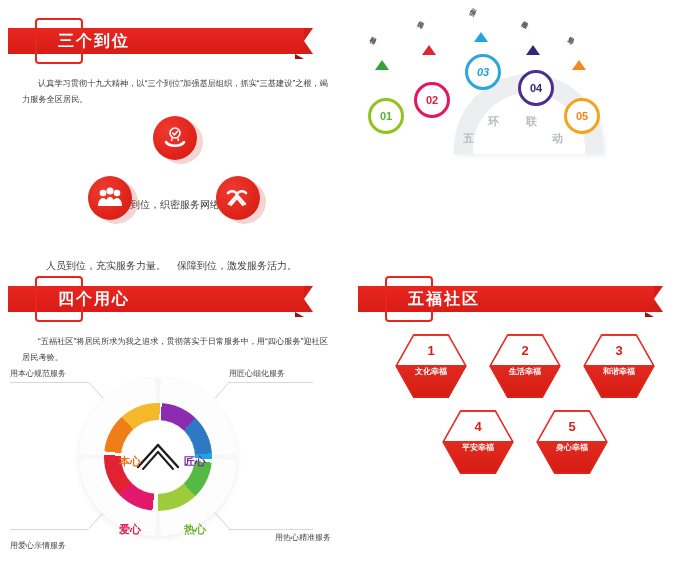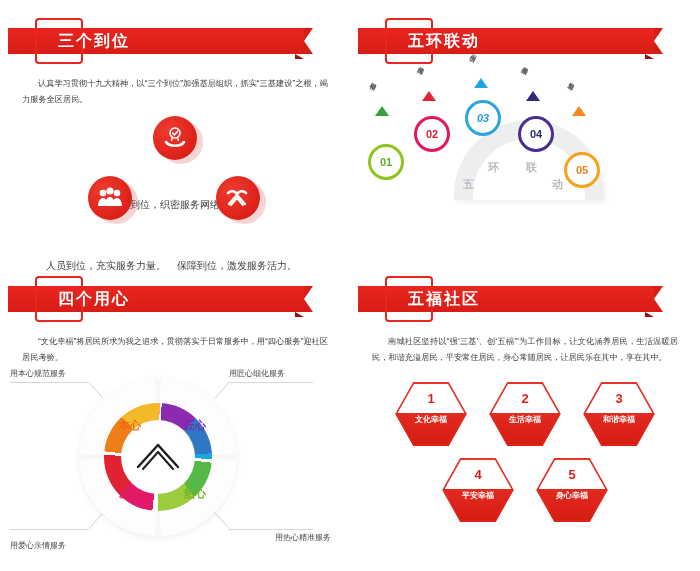--- a/index.html
+++ b/index.html
@@ -98,24 +98,24 @@
   .at-4 { left: 202px; top: 113px; }   
 
   .ring {
     position: absolute; width: 36px; height: 36px;
     border-radius: 50%; border: 3px solid #ccc;
     background: #fff;
     display: flex; align-items: center; justify-content: center;
     font-size: 11px; font-weight: bold;
   }
   .r1 { left: 18px;  top: 80px; }
-  .r2 { left: 64px;  top: 52px; justify-content: center; }
+  .r2 { left: 64px;  top: 64px; justify-content: center; }
   .r3 { left: 115px; top: 36px; font-style: italic; }
   .r4 { left: 168px; top: 52px; }
-  .r5 { left: 214px; top: 88px; }
+  .r5 { left: 214px; top: 80px; }
 
   .tri {
     position: absolute; width: 0; height: 0;
     border-left: 7px solid transparent;
     border-right: 7px solid transparent;
   }
   .t1 { left: 25px;  top: 42px; }
   .t2 { left: 72px;  top: 27px; }
   .t3 { left: 124px; top: 14px; }
   .t4 { left: 176px; top: 27px; }
@@ -174,21 +174,21 @@
         #f3b92a 314deg 358deg,
         transparent 358deg 360deg);
   }
   .donut-hole {
     position: absolute; left: 121px; top: 50px;
     width: 74px; height: 74px; border-radius: 50%;
     background: #ffffff;
     display: flex; align-items: center; justify-content: center;
     box-shadow: inset 0 0 4px rgba(0,0,0,0.06);
   }
-  .q-label { position: absolute; font-size: 11px; font-weight: bold; white-space: nowrap; }
+  .q-label { position: absolute; font-size: 11px; font-weight: bold; white-space: nowrap; margin-top: 36px; }
   .q-bx { left: 119px; top: 48px; color: #ef6c15; }
   .q-jx { left: 184px; top: 48px; color: #7d29ab; }
   .q-ax { left: 119px; top: 116px; color: #e01f4e; }
   .q-rx { left: 184px; top: 116px; color: #6cb42c; }
 
   .corner-lbl { position: absolute; font-size: 8px; color: #4a4a4a; white-space: nowrap; }
   .cl-tl { left: 10px;  top: -2px; }
   .cl-tr { left: 229px; top: -2px; }
   .cl-bl { left: 10px;  top: 170px; }
   .cl-br { left: 229px; top: 162px; margin-left: 46px; }
@@ -274,27 +274,20 @@
           <path d="M4 7 C7 4 11 5 13 8 C15 5 19 4 22 7" fill="none" stroke="#fff" stroke-width="2.6" stroke-linecap="round"></path>
           <path d="M13 9 L5 18 M13 9 L21 18" fill="none" stroke="#fff" stroke-width="2.4" stroke-linecap="round"></path>
           <path d="M13 12 L7 19 M13 12 L19 19" fill="none" stroke="#fff" stroke-width="2" stroke-linecap="round"></path>
         </svg>
       </div>
       <div class="icap icap-3">保障到位，激发服务活力。</div>
     </div>
   </div>
 
   <div class="panel panel-tr">
-    <div class="ribbon">
-      <div class="ribbon-bar"></div>
-      <div class="ribbon-tail"></div>
-      <div class="ribbon-fold"></div>
-      <div class="ribbon-box"></div>
-      <div class="ribbon-title">五环联动</div>
-    </div>
 
     <div class="rings">
       <div class="arch"></div>
       <div class="arch-txt at-1">五</div>
       <div class="arch-txt at-2">环</div>
       <div class="arch-txt at-3">联</div>
       <div class="arch-txt at-4">动</div>
 
       <div class="tri t1" style="border-bottom:10px solid #37a03c;"></div>
       <div class="tri t2" style="border-bottom:10px solid #e02434;"></div>
@@ -327,21 +320,21 @@
   </div>
 
   <div class="panel panel-bl">
     <div class="ribbon">
       <div class="ribbon-bar"></div>
       <div class="ribbon-tail"></div>
       <div class="ribbon-fold"></div>
       <div class="ribbon-box"></div>
       <div class="ribbon-title">四个用心</div>
     </div>
-    <div class="para">“文化幸福”将居民所求为我之追求，贯彻落实于日常服务中，用“四心服务”迎社区居民考验。</div>
+    <div class="para">“五福社区”将居民所求为我之追求，贯彻落实于日常服务中，用“四心服务”迎社区居民考验。</div>
 
     <div class="donut-wrap">
       <div class="corner-lbl cl-tl">用本心规范服务</div>
       <div class="corner-lbl cl-tr">用匠心细化服务</div>
       <div class="corner-lbl cl-bl">用爱心亲情服务</div>
       <div class="corner-lbl cl-br">用热心精准服务</div>
 
       <div class="cl-line ln-tl"></div>
       <div class="cl-line ln-tr"></div>
       <div class="cl-line ln-bl"></div>
@@ -371,21 +364,20 @@
   </div>
 
   <div class="panel panel-br">
     <div class="ribbon">
       <div class="ribbon-bar"></div>
       <div class="ribbon-tail"></div>
       <div class="ribbon-fold"></div>
       <div class="ribbon-box"></div>
       <div class="ribbon-title">五福社区</div>
     </div>
-    <div class="para">南城社区坚持以“强‘三基’、创‘五福’”为工作目标，让文化涵养居民，生活温暖居民，和谐充溢居民，平安常住居民，身心常随居民，让居民乐在其中，享在其中。</div>
 
     <div class="hex-wrap">
       <div class="hex h1">
         <div class="hex-outer"></div>
         <div class="hex-inner">
           <div class="hex-num">1</div>
           <div class="hex-txt">文化幸福</div>
         </div>
       </div>
       <div class="hex h2">

